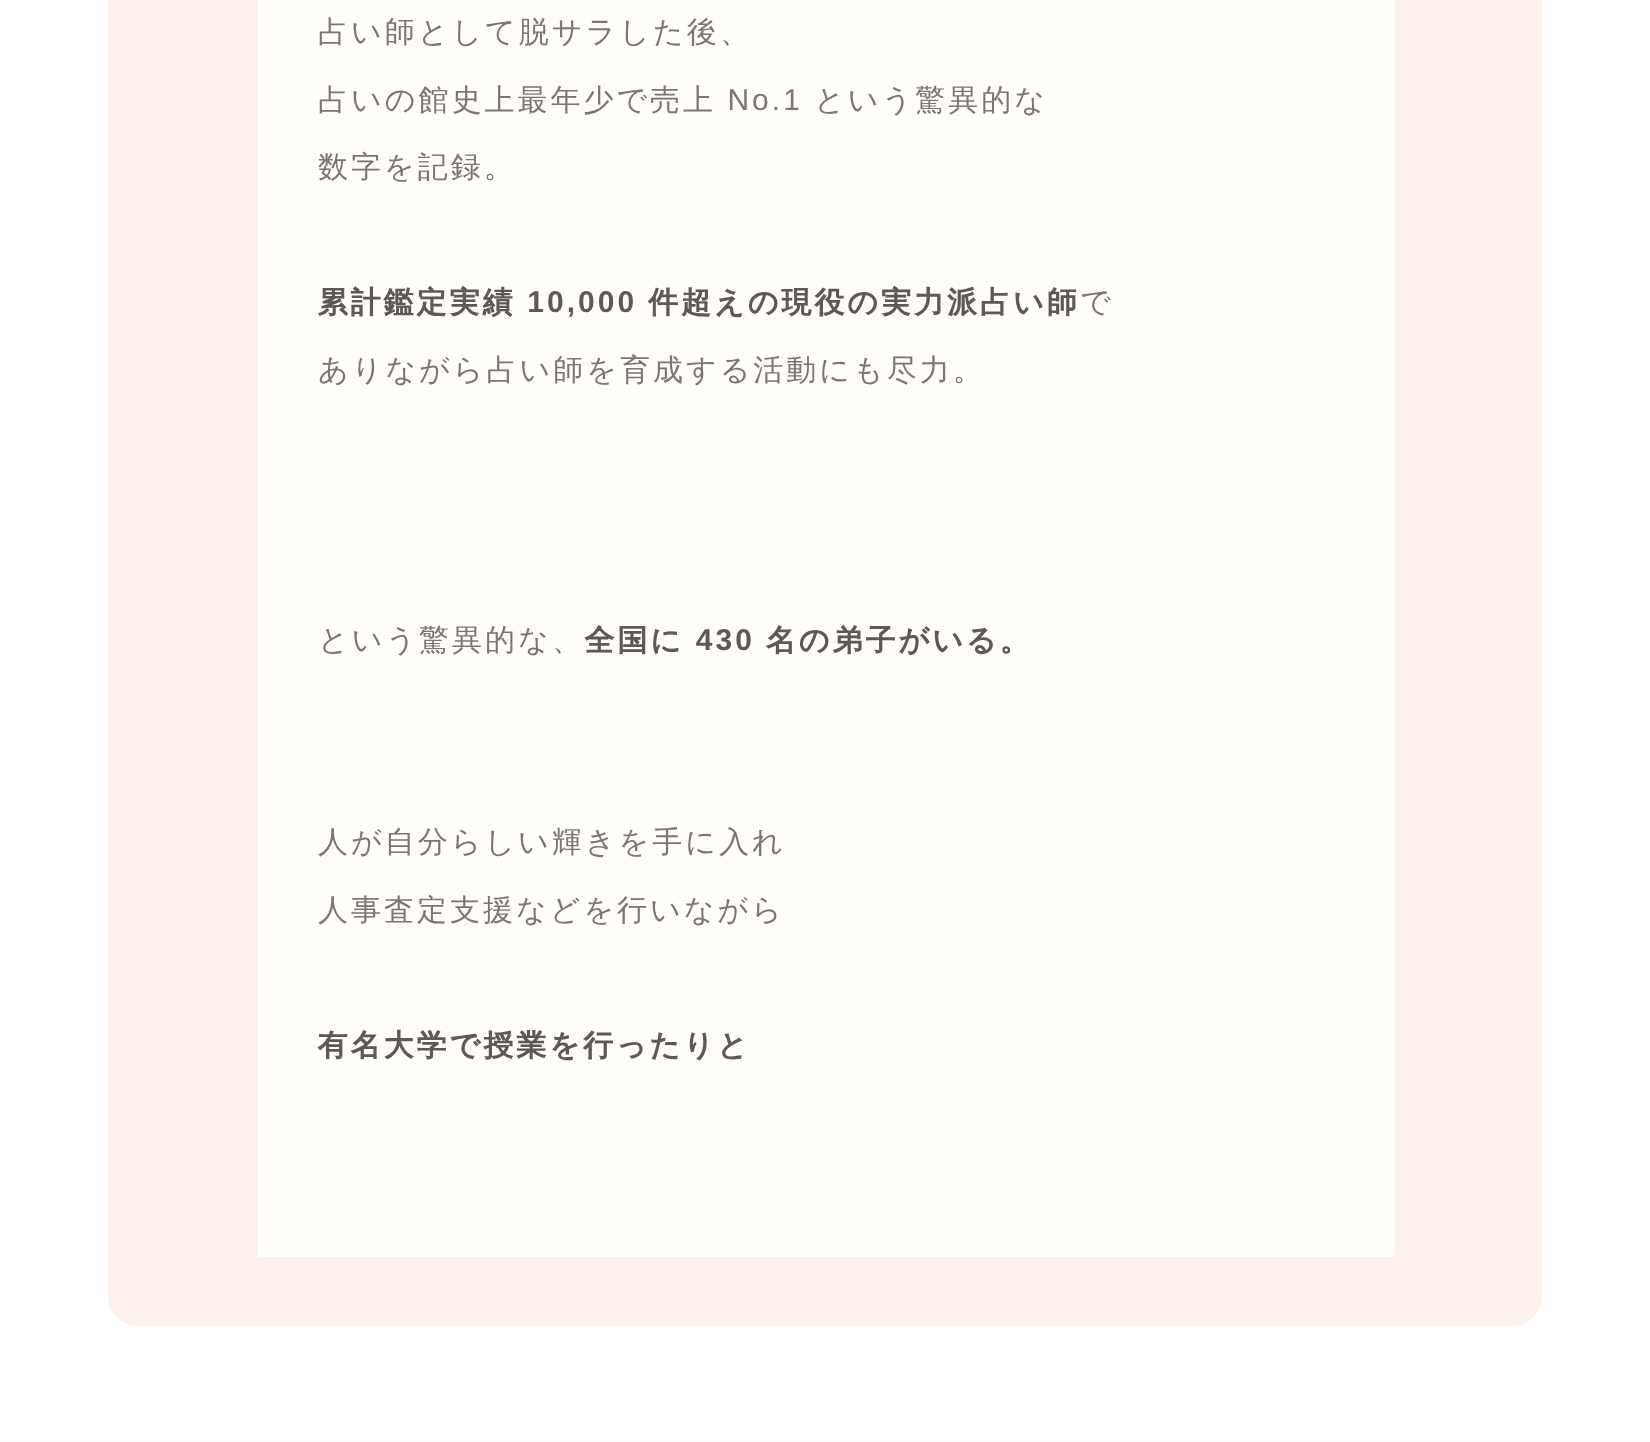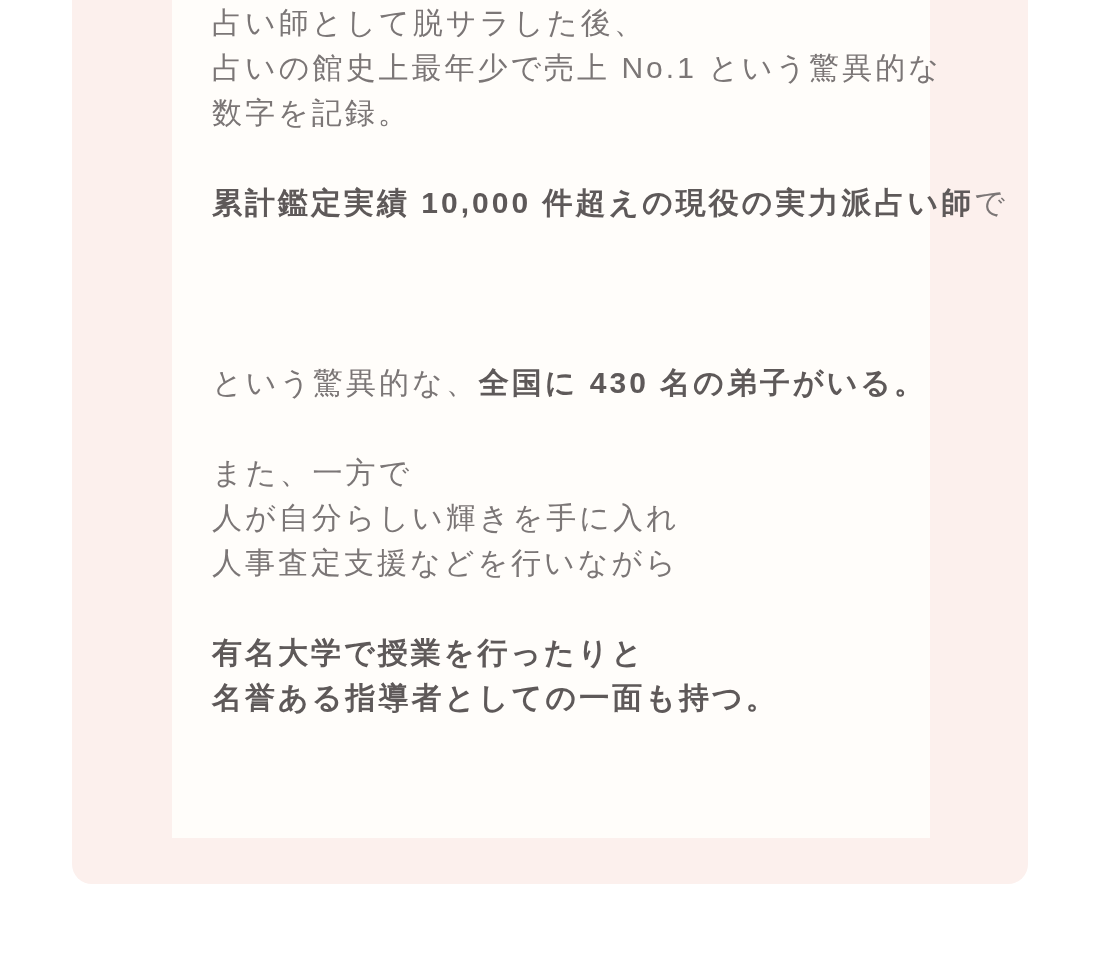--- a/index.html
+++ b/index.html
@@ -31,37 +31,37 @@
     top:0;
     width:758px;
     height:838px;
     background:var(--panel-bg);
   }
   .bio{
     position:absolute;
     left:40px;
     top:0;
     width:718px;
-    font-size:30px;
+    font-size:20px;
     line-height:45px;
     letter-spacing:0.1em;
     color:var(--text-color);
     white-space:nowrap;
   }
   .bio p{margin:0 0 45px 0;}
   .bio p:last-child{margin-bottom:0;margin-top:40px;}
   .bio .b{font-weight:700;color:var(--bold-color);}
 </style>
 </head>
 <body>
 
 <div class="card">
   <div class="panel">
     <div class="bio">
         <p><span>占い師として脱サラした後、</span><br><span>占いの館史上最年少で売上 No.1 という驚異的な</span><br><span>数字を記録。</span></p>
-        <p><span class="b">累計鑑定実績 10,000 件超えの現役の実力派占い師</span><span>で</span><br></p>
+        <p><span class="b">累計鑑定実績 10,000 件超えの現役の実力派占い師</span><span>で</span><br><span>ありながら占い師を育成する活動にも尽力。</span></p>
         <p><br></p>
         <p><span>という驚異的な、</span><span class="b">全国に 430 名の弟子がいる。</span></p>
-        <p><span>また、一方で</span><br><span>人が自分らしい輝きを手に入れ</span><br><span>人事査定支援などを行いながら</span></p>
-        <p><span class="b">有名大学で授業を行ったりと</span><br><span class="b">名誉ある指導者としての一面も持つ。</span></p>
+        <p><br><span>人が自分らしい輝きを手に入れ</span><br><span>人事査定支援などを行いながら</span></p>
+        <p><span class="b">有名大学で授業を行ったりと</span><br></p>
       </div>
   </div>
 </div>
 
 </body></html>

